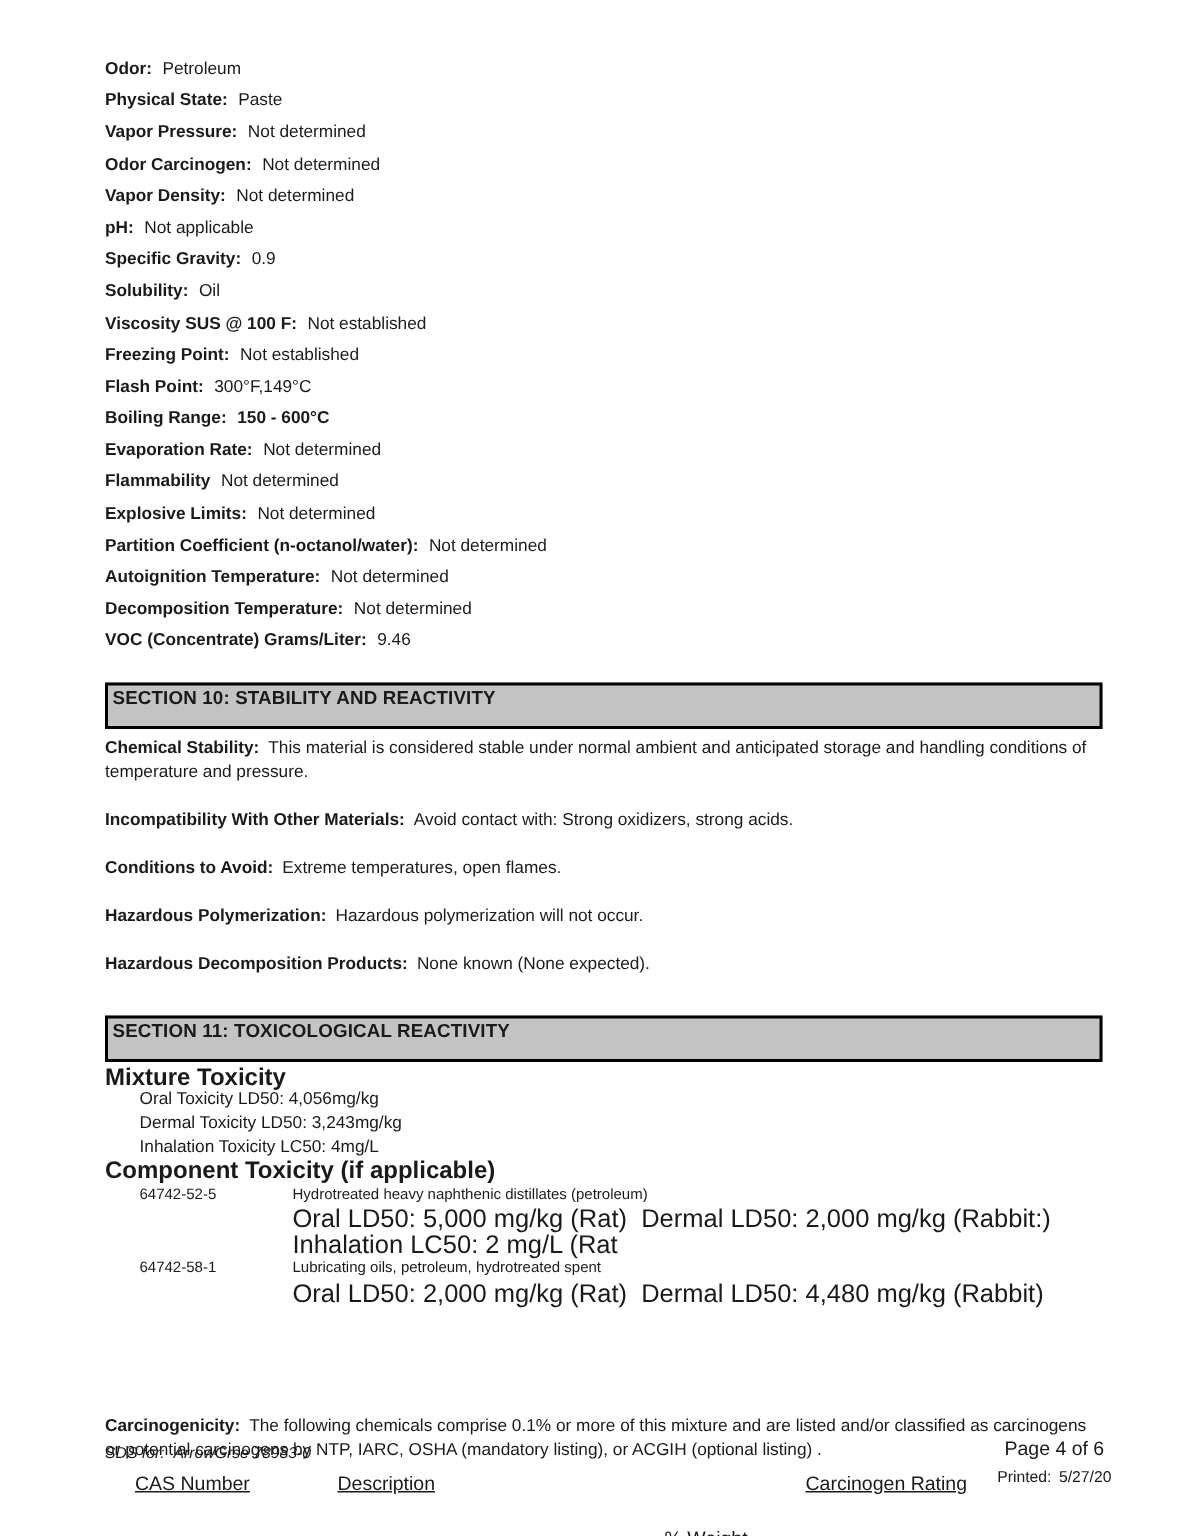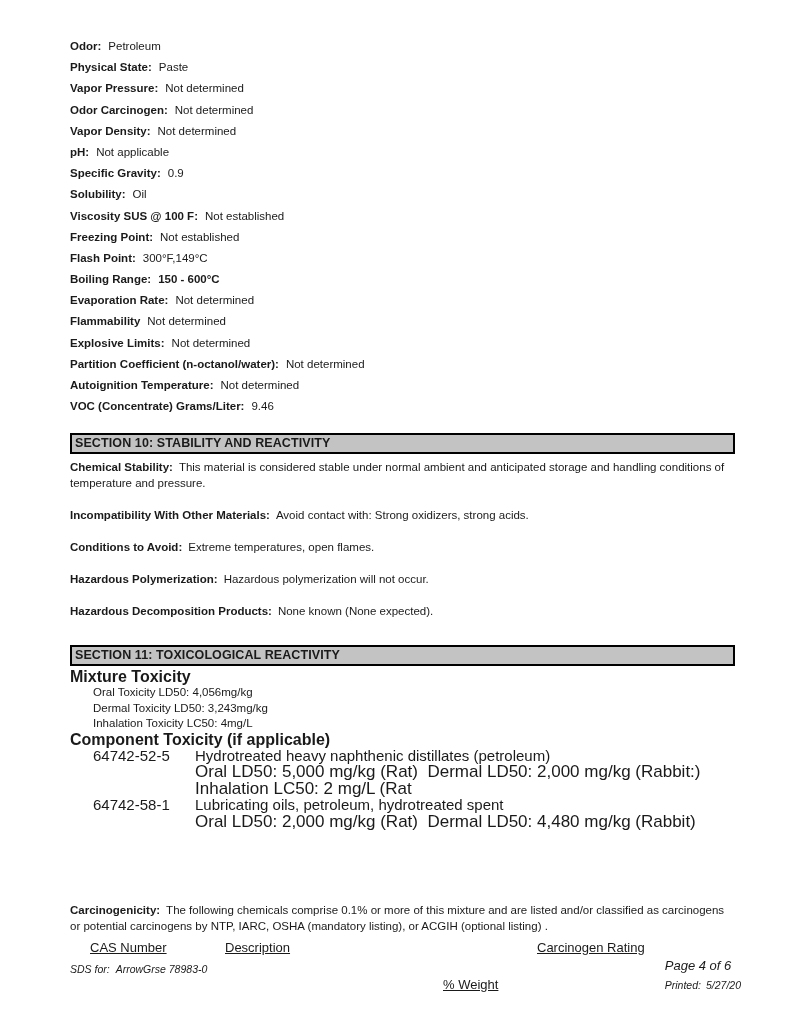--- a/index.html
+++ b/index.html
@@ -18,37 +18,37 @@
   .prop-row { height: 21.2px; line-height: 21.2px; font-size: 11.5px; white-space: nowrap; }
   .prop-label { font-weight: bold; margin-right: 7px; }
   .val { font-weight: normal; }
   .val-bold { font-weight: bold; }
 
   
   .section-bar {
     margin-top: 16px;
     border: 2px solid #000;
     background: #c3c3c3;
-    height: 21px;
+    height: 31px;
     line-height: 16.5px;
     padding: 0 3px;
     font-size: 12.5px;
     font-weight: bold;
     letter-spacing: 0.1px;
   }
 
   
   .para { font-size: 11.5px; line-height: 16px; margin-top: 16px; }
   .para.first { margin-top: 5px; }
   .para-label { font-weight: bold; margin-right: 6px; }
 
   
   .tox-heading { font-size: 16px; font-weight: bold; line-height: 15.7px; margin-top: 3px; }
   .tox-line { font-size: 11.5px; line-height: 15.7px; padding-left: 23px; white-space: pre-wrap; }
-  .comp-row { display: flex; font-size: 15px; line-height: 16.4px; justify-content: flex-end; }
+  .comp-row { display: flex; font-size: 10px; line-height: 16.4px; justify-content: flex-end; }
   .comp-cas { padding-left: 23px; width: 125px; flex: 0 0 125px; }
   .comp-name { flex: 1; }
   .comp-tox { font-size: 17px; line-height: 16.4px; padding-left: 125px; white-space: pre-wrap; }
 
   
   .carc-block { margin-top: 72px; }
   .carc-para { font-size: 11.5px; line-height: 16px; }
   .carc-headers { position: relative; height: 16px; margin-top: 6px; font-size: 13px; }
   .carc-headers span { position: absolute; top: 0; text-decoration: underline; white-space: nowrap; }
   .ch-0 { left: 20px; }
@@ -57,21 +57,21 @@
   .ch-3 { left: 467px; }
 
   
   .footer-left {
     position: absolute; left: 70px; top: 963px;
     font-size: 10.5px; font-style: italic; white-space: nowrap;
   }
   .footer-left .f-label { margin-right: 6px; }
   .footer-right {
     position: absolute; right: 50px; top: 958px;
-    text-align: left; font-style: italic;
+    text-align: center; 
   }
   .footer-page { font-size: 13px; line-height: 16px; }
   .footer-printed { font-size: 10.5px; line-height: 14px; margin-top: 4px; }
   .footer-printed .f-label { margin-right: 5px; }
 </style>
 </head>
 <body>
 
 <div class="page">
   <div class="content">
@@ -87,20 +87,21 @@
       <div class="prop-row"><span class="prop-label">Solubility:</span><span class="val">Oil</span></div>
       <div class="prop-row"><span class="prop-label">Viscosity SUS @ 100 F:</span><span class="val">Not established</span></div>
       <div class="prop-row"><span class="prop-label">Freezing Point:</span><span class="val">Not established</span></div>
       <div class="prop-row"><span class="prop-label">Flash Point:</span><span class="val">300°F,149°C</span></div>
       <div class="prop-row"><span class="prop-label">Boiling Range:</span><span class="val val-bold">150 - 600°C</span></div>
       <div class="prop-row"><span class="prop-label">Evaporation Rate:</span><span class="val">Not determined</span></div>
       <div class="prop-row"><span class="prop-label">Flammability</span><span class="val">Not determined</span></div>
       <div class="prop-row"><span class="prop-label">Explosive Limits:</span><span class="val">Not determined</span></div>
       <div class="prop-row"><span class="prop-label">Partition Coefficient (n-octanol/water):</span><span class="val">Not determined</span></div>
       <div class="prop-row"><span class="prop-label">Autoignition Temperature:</span><span class="val">Not determined</span></div>
+      <div class="prop-row"><span class="prop-label">Decomposition Temperature:</span><span class="val">Not determined</span></div>
       <div class="prop-row"><span class="prop-label">VOC (Concentrate) Grams/Liter:</span><span class="val">9.46</span></div>
     </div>
 
     <div class="section-bar">SECTION 10: STABILITY AND REACTIVITY</div>
 
     <div class="para first"><span class="para-label">Chemical Stability:</span><span>This material is considered stable under normal ambient and anticipated storage and handling conditions of temperature and pressure.</span></div>
     <div class="para"><span class="para-label">Incompatibility With Other Materials:</span><span>Avoid contact with: Strong oxidizers, strong acids.</span></div>
     <div class="para"><span class="para-label">Conditions to Avoid:</span><span>Extreme temperatures, open flames.</span></div>
     <div class="para"><span class="para-label">Hazardous Polymerization:</span><span>Hazardous polymerization will not occur.</span></div>
     <div class="para"><span class="para-label">Hazardous Decomposition Products:</span><span>None known (None expected).</span></div>

